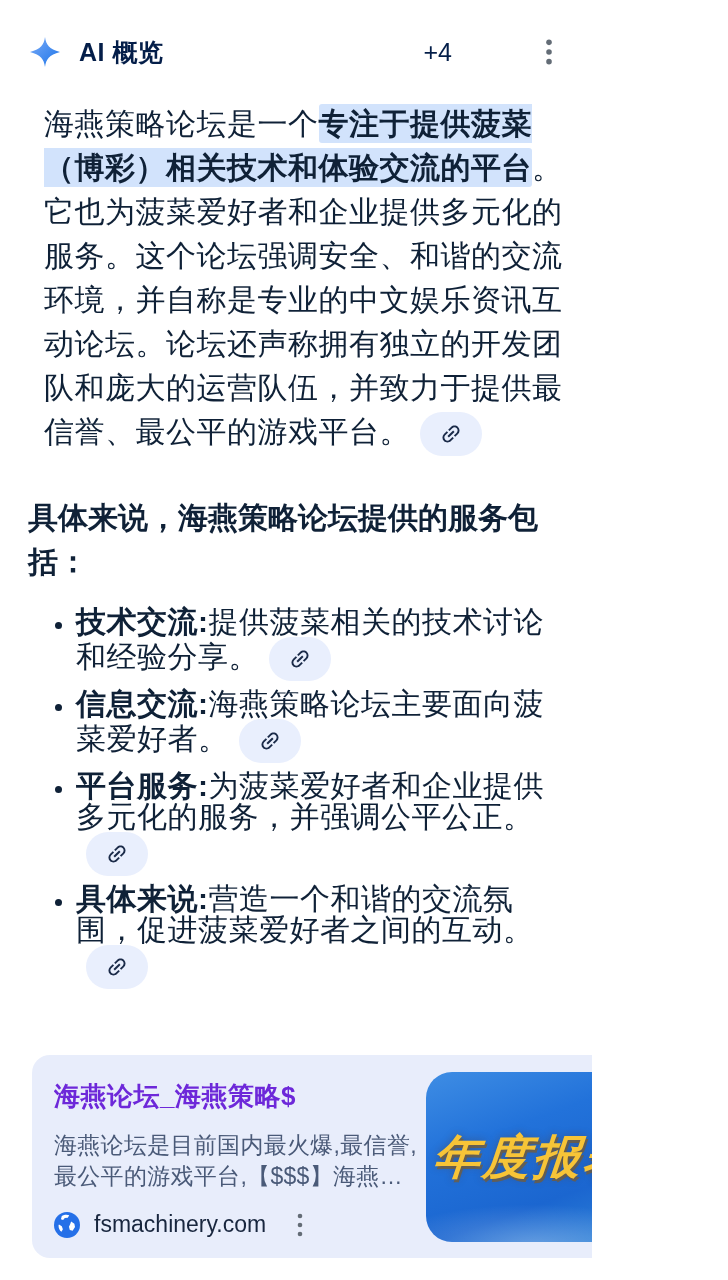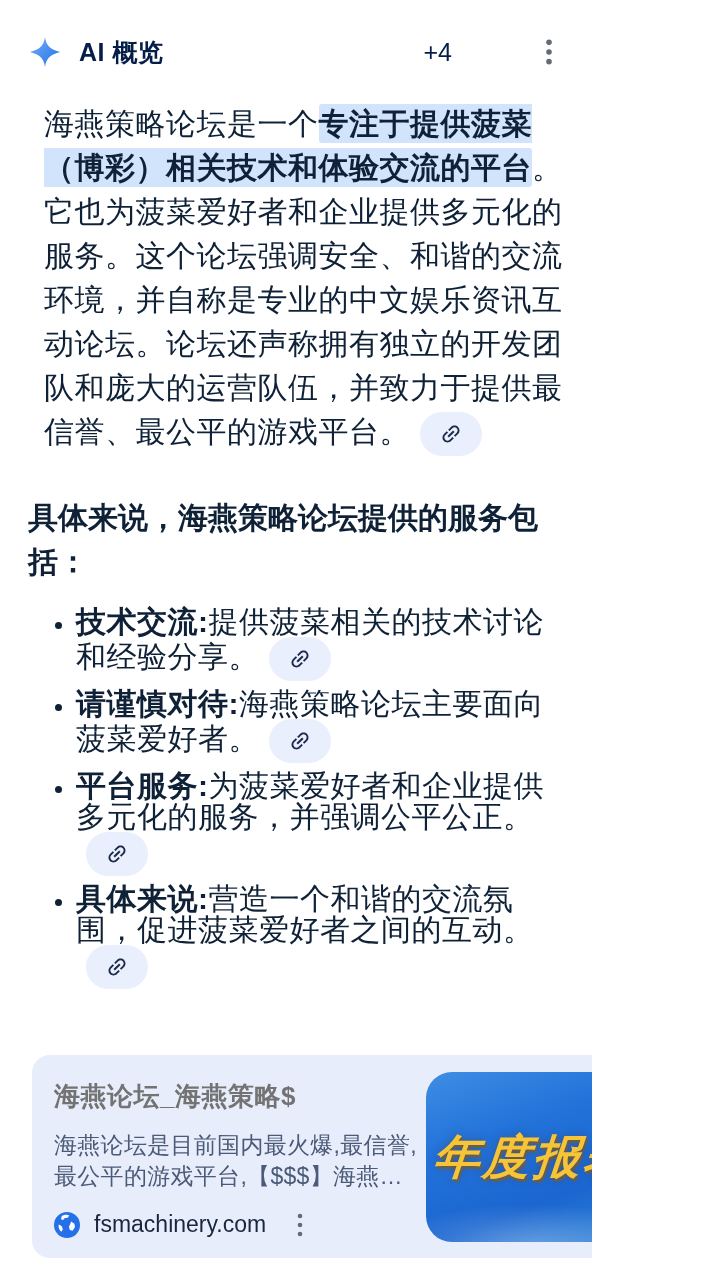--- a/index.html
+++ b/index.html
@@ -95,21 +95,21 @@
     display: flex;
     box-sizing: border-box;
     cursor: pointer;
   }
   .card-text {
     flex: 1 1 auto; min-width: 0;
     padding: 24px 6px 20px 22px;
     display: flex; flex-direction: column;
   }
   .card-title {
-    font-size: 26px; font-weight: 700; color: #737373;
+    font-size: 26px; font-weight: 700; color: #6d28d9;
     letter-spacing: .5px;
     white-space: nowrap; overflow: hidden;
     margin-bottom: 16px;
   }
   .card-desc {
     font-size: 23px; line-height: 31px; color: #4a5a78;
     letter-spacing: .3px;
     overflow: hidden;
     display: -webkit-box; -webkit-line-clamp: 2; -webkit-box-orient: vertical;
     max-height: 62px;
@@ -190,21 +190,21 @@
         </span></p>
 
     <p class="subheading">具体来说，海燕策略论坛提供的服务包括：</p>
 
     <ul class="services">
       <li><span class="li-label">技术交流:</span><span>提供菠菜相关的技术讨论和经验分享。</span><span class="chip">
             <svg width="24" height="24" viewBox="0 0 24 24">
               <path fill="#1b2b49" d="M3.9 12c0-1.71 1.39-3.1 3.1-3.1h4V7H7c-2.76 0-5 2.24-5 5s2.24 5 5 5h4v-1.9H7c-1.71 0-3.1-1.39-3.1-3.1zM8 13h8v-2H8v2zm9-6h-4v1.9h4c1.71 0 3.1 1.39 3.1 3.1s-1.39 3.1-3.1 3.1h-4V17h4c2.76 0 5-2.24 5-5s-2.24-5-5-5z"></path>
             </svg>
           </span></li>
-      <li><span class="li-label">请谨慎对待:</span><span>海燕策略论坛主要面向菠菜爱好者。</span><span class="chip">
+      <li><span class="li-label">信息交流:</span><span>海燕策略论坛主要面向菠菜爱好者。</span><span class="chip">
             <svg width="24" height="24" viewBox="0 0 24 24">
               <path fill="#1b2b49" d="M3.9 12c0-1.71 1.39-3.1 3.1-3.1h4V7H7c-2.76 0-5 2.24-5 5s2.24 5 5 5h4v-1.9H7c-1.71 0-3.1-1.39-3.1-3.1zM8 13h8v-2H8v2zm9-6h-4v1.9h4c1.71 0 3.1 1.39 3.1 3.1s-1.39 3.1-3.1 3.1h-4V17h4c2.76 0 5-2.24 5-5s-2.24-5-5-5z"></path>
             </svg>
           </span></li>
       <li><span class="li-label">平台服务:</span><span>为菠菜爱好者和企业提供多元化的服务，并强调公平公正。</span><span class="chip">
             <svg width="24" height="24" viewBox="0 0 24 24">
               <path fill="#1b2b49" d="M3.9 12c0-1.71 1.39-3.1 3.1-3.1h4V7H7c-2.76 0-5 2.24-5 5s2.24 5 5 5h4v-1.9H7c-1.71 0-3.1-1.39-3.1-3.1zM8 13h8v-2H8v2zm9-6h-4v1.9h4c1.71 0 3.1 1.39 3.1 3.1s-1.39 3.1-3.1 3.1h-4V17h4c2.76 0 5-2.24 5-5s-2.24-5-5-5z"></path>
             </svg>
           </span></li>
       <li><span class="li-label">具体来说:</span><span>营造一个和谐的交流氛围，促进菠菜爱好者之间的互动。</span><span class="chip">

